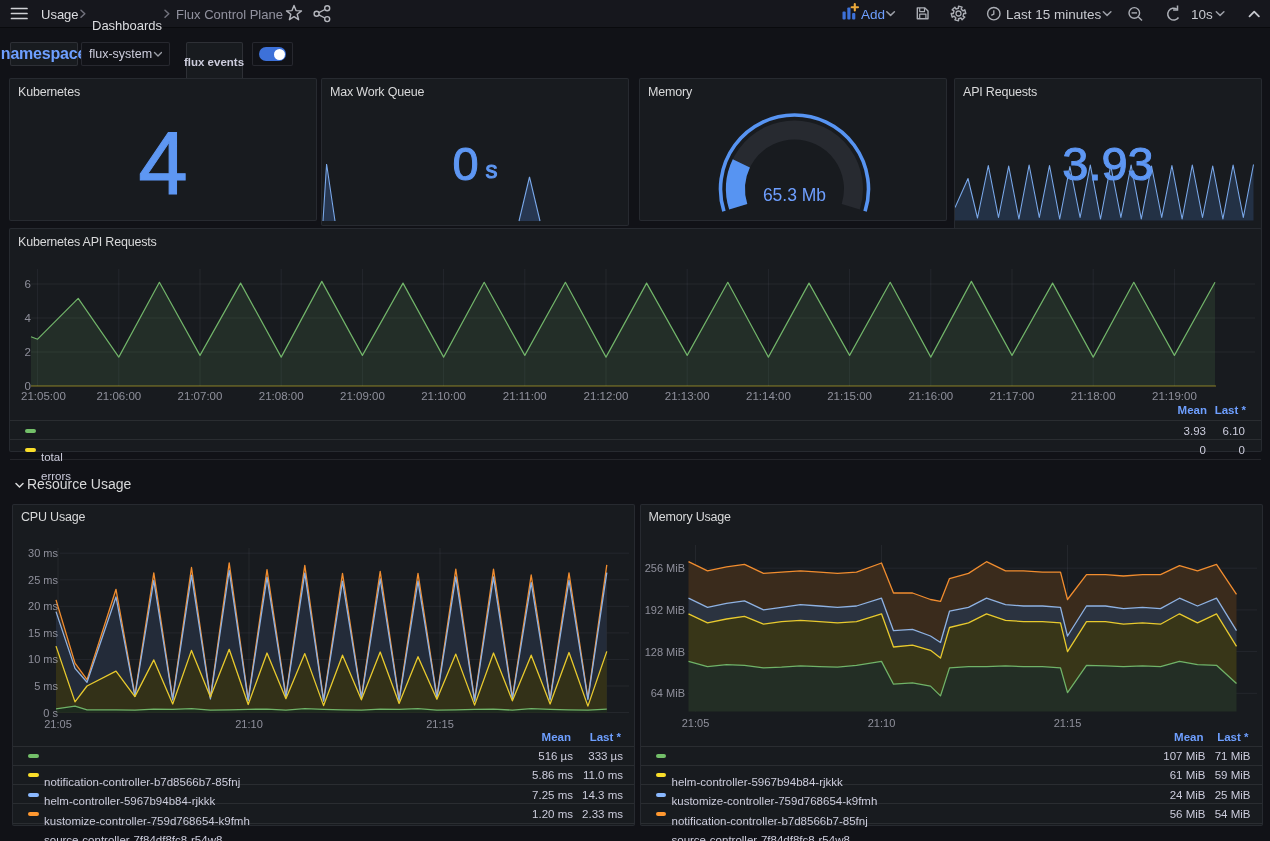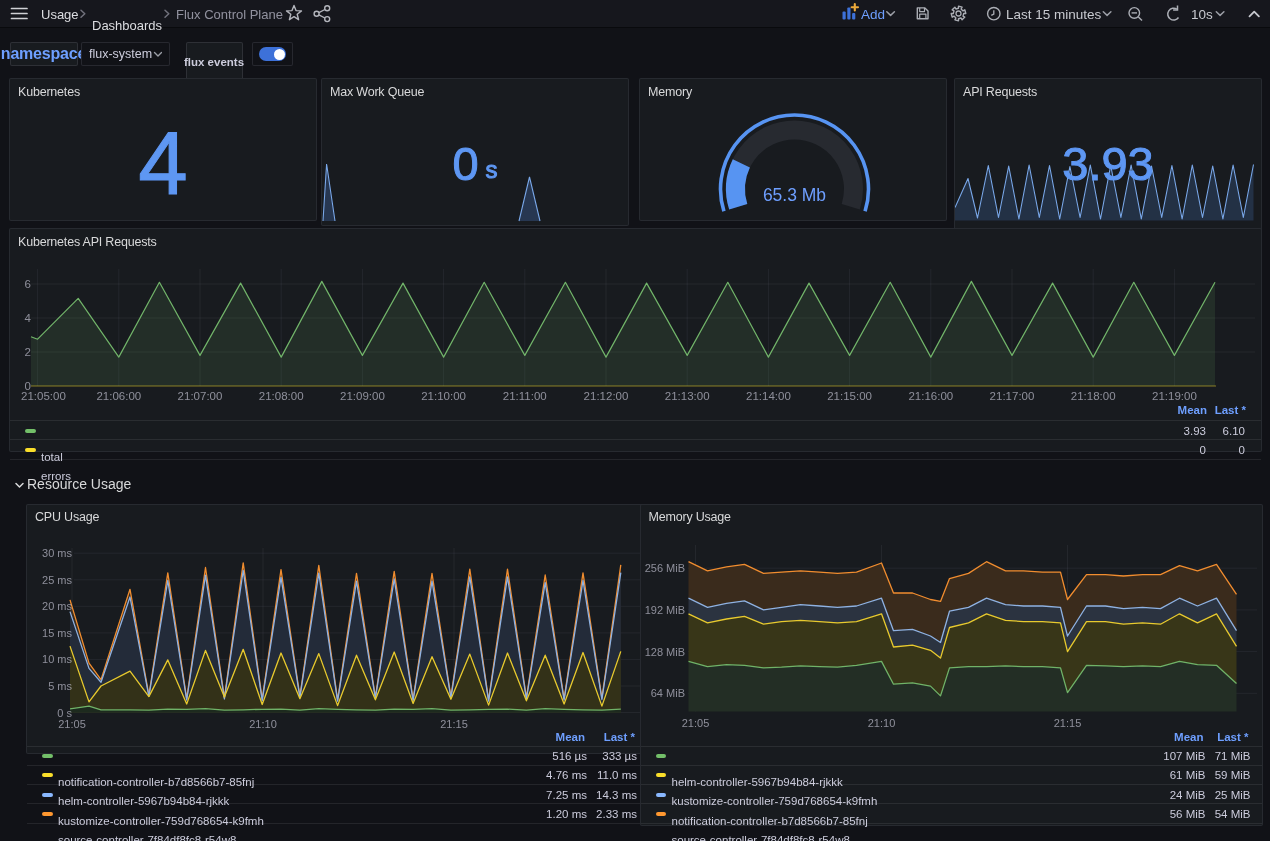--- a/index.html
+++ b/index.html
@@ -185,21 +185,21 @@
         <span class="lval" style="right:16px">0</span>
       </div>
 <div style="border-top:1px solid rgba(204,204,220,0.10)"></div>
 </div>
 </div>
 <div style="position:absolute;left:14px;top:475px;width:400px;height:18px;color:#d8d9da;font-size:14px;font-weight:500;display:flex;align-items:center">
 <svg width="11" height="14" style="margin-right:2px;margin-top:1px">
       <polyline points="2,5.5 5.5,9 9,5.5" fill="none" stroke="#d8d9da" stroke-width="1.5" stroke-linecap="round" stroke-linejoin="round"></polyline>
     </svg>
 Resource Usage</div>
-<div class="panel" style="left:26px;top:503.5px;width:623px;height:250px">
+<div class="panel" style="left:12px;top:503.5px;width:623px;height:322px">
 <div class="ptitle">CPU Usage</div>
 <svg width="623" height="322" style="position:absolute;left:0;top:0">
       <line x1="47" x2="616" y1="207.5" y2="207.5" stroke="rgba(204,204,220,0.07)"></line>
       <line x1="47" x2="616" y1="181.0" y2="181.0" stroke="rgba(204,204,220,0.07)"></line>
       <line x1="47" x2="616" y1="154.4" y2="154.4" stroke="rgba(204,204,220,0.07)"></line>
       <line x1="47" x2="616" y1="127.9" y2="127.9" stroke="rgba(204,204,220,0.07)"></line>
       <line x1="47" x2="616" y1="101.3" y2="101.3" stroke="rgba(204,204,220,0.07)"></line>
       <line x1="47" x2="616" y1="74.8" y2="74.8" stroke="rgba(204,204,220,0.07)"></line>
       <line x1="47" x2="616" y1="48.2" y2="48.2" stroke="rgba(204,204,220,0.07)"></line>
       <line x1="45" x2="45" y1="42.9" y2="207.5" stroke="rgba(204,204,220,0.07)"></line>
@@ -229,21 +229,21 @@
 <div style="position:absolute;left:0;right:0;top:241px">
 <div class="lrow">
 <span class="dash" style="background:#73BF69"></span>
         <span class="lname">notification-controller-b7d8566b7-85fnj</span>
 <span class="lval" style="right:61px">516 µs</span>
 <span class="lval" style="right:11px">333 µs</span>
       </div>
       <div class="lrow">
 <span class="dash" style="background:#FADE2A"></span>
         <span class="lname">helm-controller-5967b94b84-rjkkk</span>
-<span class="lval" style="right:61px">4.76 ms</span>
+<span class="lval" style="right:61px">5.86 ms</span>
 <span class="lval" style="right:11px">11.0 ms</span>
       </div>
       <div class="lrow">
 <span class="dash" style="background:#8AB8FF"></span>
         <span class="lname">kustomize-controller-759d768654-k9fmh</span>
 <span class="lval" style="right:61px">7.25 ms</span>
 <span class="lval" style="right:11px">14.3 ms</span>
       </div>
       <div class="lrow">
 <span class="dash" style="background:#FF9830"></span>

